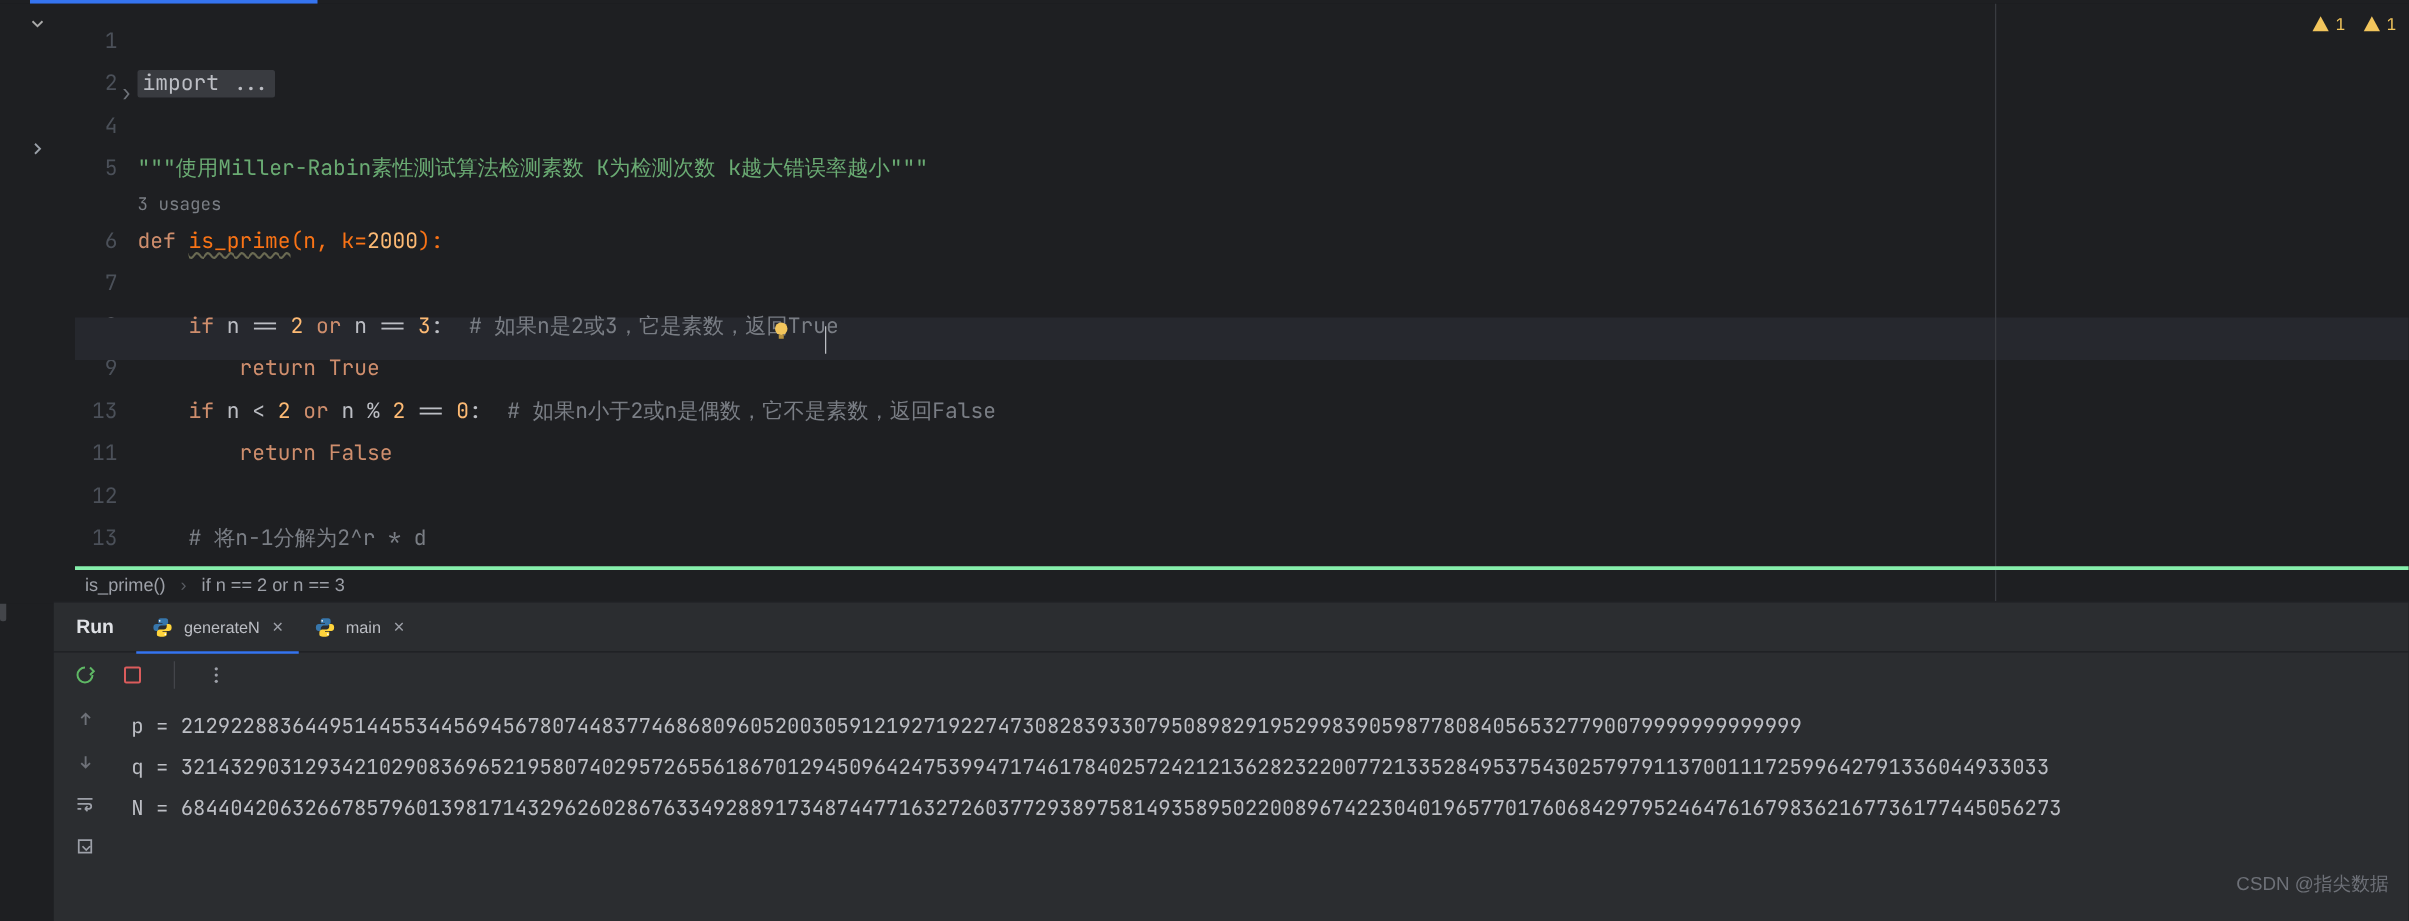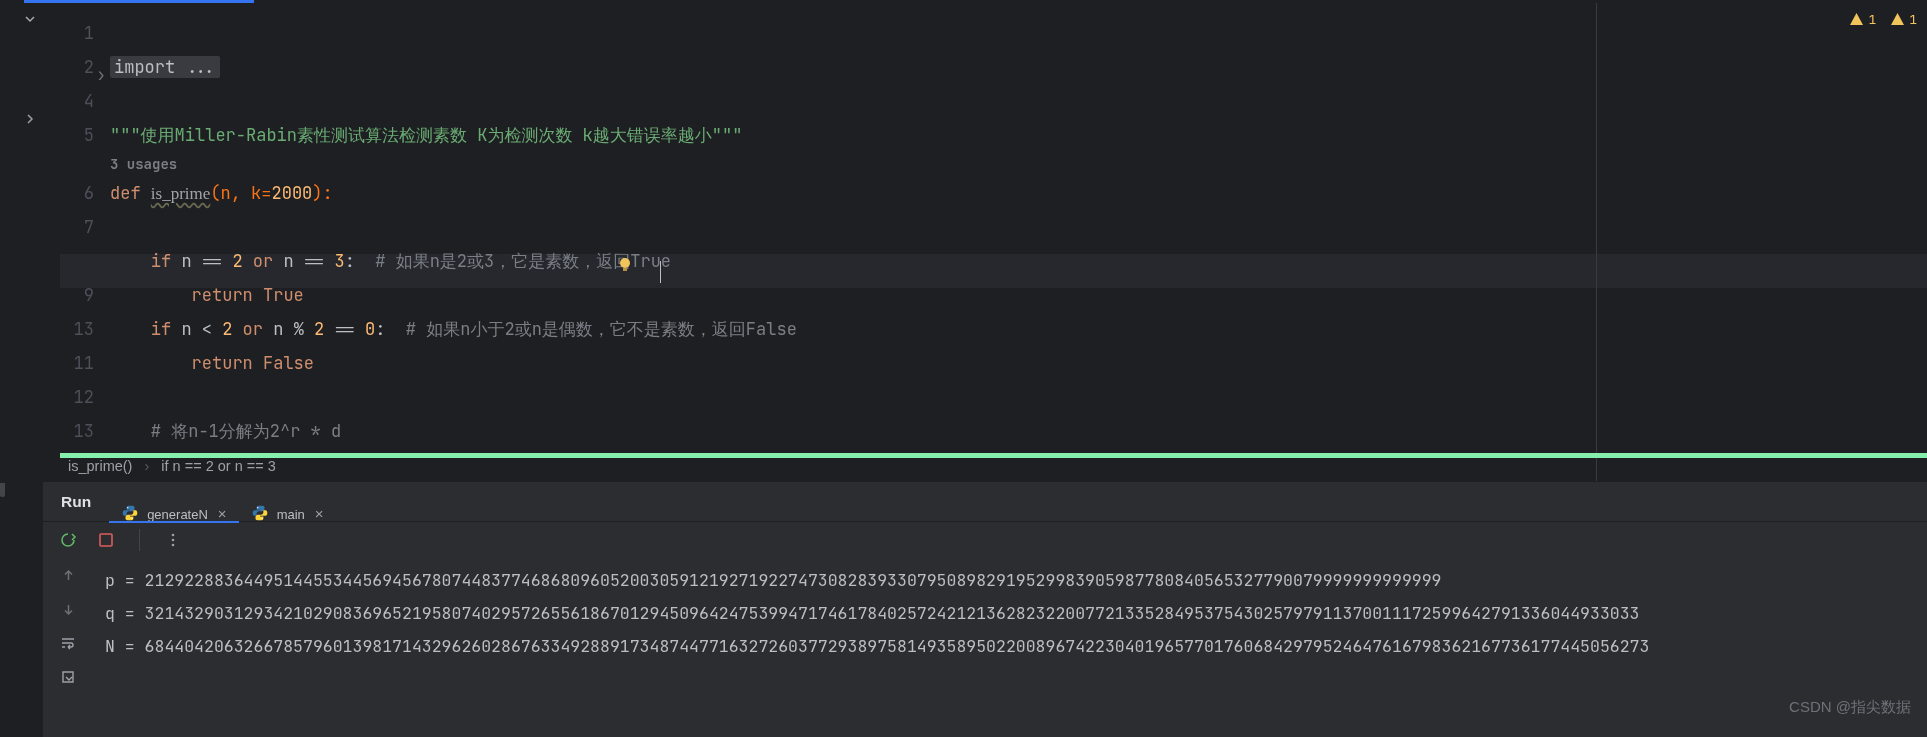--- a/index.html
+++ b/index.html
@@ -21,42 +21,42 @@
 .line-numbers .active { color:#a1a3ab; }
 
 .code-lines { flex:1; padding-top:13px; font-size:17px; line-height:34px; }
 .code-line { height:34px; white-space:pre; position:relative; }
 .fold-arrow { position:absolute; left:-14px; top:8px; color:#6f737a; cursor:pointer; }
 .import-fold { background:#393b40; padding:0 4px; border-radius:2px;text-align:right; }
 .usages { color:#7a7e85; font-size:14px; }
 .underline-wavy { text-decoration:underline wavy #6a6a52; text-underline-offset:3px; }
 
 .kw { color:#cf8e6d; }
-.fn { color:#a3a3a3;font-family:Liberation Serif, serif; }
+.fn { color:#f97316; }
 .num { color:#fdba74; }
 .str { color:#6aab73; }
 .cmt { color:#7a7e85; }
 .op { color:#f97316; }
 
 .hl-line { position:absolute; left:0; right:0; height:34px; background:#26282e; top:251px; }
 
 .bulb { position:absolute; left:555px; top:252px; width:20px; height:20px; }
 .cursor-caret { position:absolute; left:600px; top:258px; width:1px; height:22px; background:#bcbec4; }
 
 .right-annotations { position:absolute; top:8px; right:10px; display:flex; align-items:center; gap:4px; color:#f2c55c; font-size:13px; }
 .warn-tri { display:inline-flex; align-items:center; }
 .right-border { position:absolute; top:0; right:330px; bottom:0; width:1px; background:#393b40; }
 
-.breadcrumb { position:absolute; left:60px; right:0; top:453px; height:28px; display:flex; padding-left:8px; color:#9da0a8; font-size:14.5px; gap:12px; border-top:5px solid #86efac; }
+.breadcrumb { position:absolute; left:60px; right:0; top:453px; height:28px; display:flex; align-items:center; padding-left:8px; color:#9da0a8; font-size:14.5px; gap:12px; border-top:3px solid #86efac; }
 .bc-sep { color:#5a5d63; }
 
 .run-panel { position:absolute; top:481px; left:0; right:0; bottom:0; background:#2b2d30; border-top:1px solid #1e1f22;margin-left:43px; }
 .run-header { height:40px; display:flex; align-items:center; border-bottom:1px solid #1e1f22; }
 .run-label { font-weight:bold; font-size:15.5px; color:#dfe1e5; padding:0 18px; }
-.run-tab { display:flex; align-items:flex-end; gap:8px; padding:0 12px; height:40px; color:#bcbec4; cursor:pointer; position:relative; }
+.run-tab { display:flex; align-items:center; gap:8px; padding:0 12px; height:40px; color:#bcbec4; cursor:pointer; position:relative; }
 .run-tab.active { }
 .run-tab.active::after { content:''; position:absolute; bottom:-1px; left:0; right:0; height:2px; background:#3574f0; }
 .py-icon { width:18px; height:18px; }
 .close-x { color:#9da0a8; font-size:15px; cursor:pointer; margin-left:2px; }
 
 .run-toolbar { height:36px; display:flex; align-items:center; padding-left:16px; gap:20px; }
 .tb-icon { width:18px; height:18px; cursor:pointer; display:flex; align-items:center; justify-content:center; }
 .vsep { width:1px; height:22px; background:#43454a; margin:0 4px; }
 
 .run-body { display:flex; height:calc(100% - 76px); }
@@ -112,21 +112,21 @@
       <div>11</div>
       <div>12</div>
       <div>13</div>
     </div>
 
     <div class="code-lines">
       <div class="code-line"></div>
       <div class="code-line"><span class="fold-arrow">›</span><span class="import-fold">import ...</span></div>
       <div class="code-line"></div>
       <div class="code-line"><span class="str">"""使用Miller-Rabin素性测试算法检测素数 K为检测次数 k越大错误率越小"""</span></div>
-      <div class="code-line usages" style="height:24px;line-height:24px;font-weight:bold;">3 usages</div>
+      <div class="code-line usages" style="height:24px;line-height:24px;">3 usages</div>
       <div class="code-line"><span class="kw">def </span><span class="fn underline-wavy">is_prime</span><span class="op">(n, k=</span><span class="num">2000</span><span class="op">):</span></div>
       <div class="code-line"></div>
       <div class="code-line">    <span class="kw">if</span><span> n == </span><span class="num">2</span><span class="kw"> or </span><span>n == </span><span class="num">3</span><span>:</span><span class="cmt">  # 如果n是2或3，它是素数，返回True</span></div>
       <div class="code-line">        <span class="kw">return </span><span class="kw">True</span></div>
       <div class="code-line">    <span class="kw">if</span><span> n &lt; </span><span class="num">2</span><span class="kw"> or </span><span>n % </span><span class="num">2</span><span> == </span><span class="num">0</span><span>:</span><span class="cmt">  # 如果n小于2或n是偶数，它不是素数，返回False</span></div>
       <div class="code-line">        <span class="kw">return </span><span class="kw">False</span></div>
       <div class="code-line"></div>
       <div class="code-line">    <span class="cmt"># 将n-1分解为2^r * d</span></div>
     </div>
 

